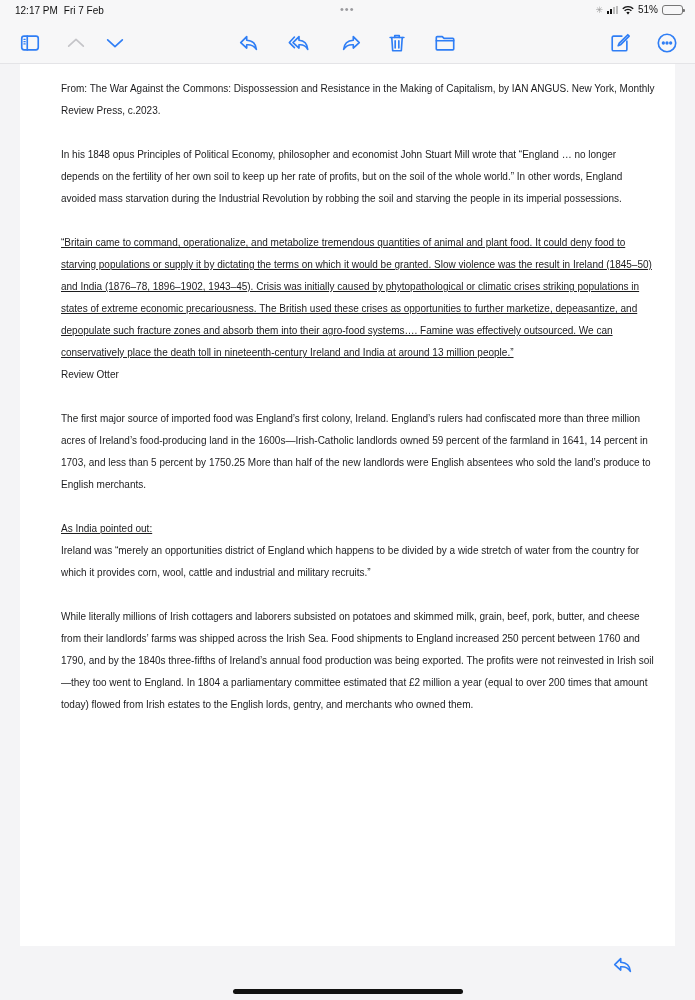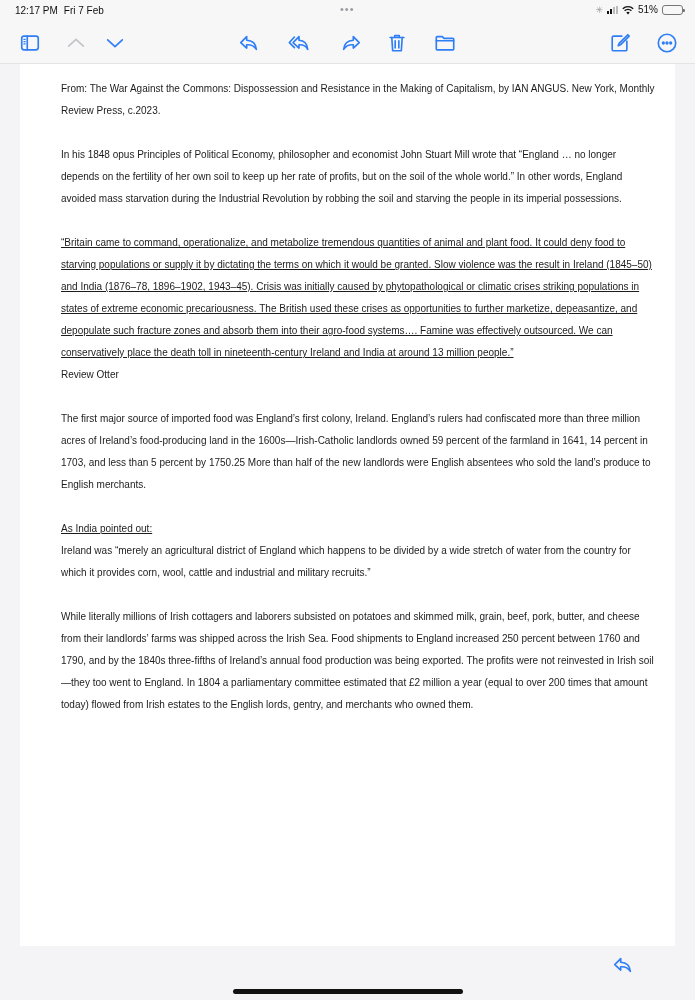--- a/index.html
+++ b/index.html
@@ -174,21 +174,21 @@
 <div class="right-gutter"></div>
 
 <div class="mail-panel">
   <div class="mail-body">
     <p>From: The War Against the Commons:  Dispossession and Resistance in the Making of Capitalism, by IAN ANGUS. New York, Monthly Review Press, c.2023.</p>
     <p>In his 1848 opus Principles of Political Economy, philosopher and economist John Stuart Mill wrote that “England … no longer depends on the fertility of her own soil to keep up her rate of profits, but on the soil of the whole world.” In other words, England avoided mass starvation during the Industrial Revolution by robbing the soil and starving the people in its imperial possessions.</p>
     <p class="tight">“Britain came to command, operationalize, and metabolize tremendous quantities of animal and plant food. It could deny food to starving populations or supply it by dictating the terms on which it would be granted. Slow violence was the result in Ireland (1845–50) and India (1876–78, 1896–1902, 1943–45). Crisis was initially caused by phytopathological or climatic crises striking populations in states of extreme economic precariousness. The British used these crises as opportunities to further marketize, depeasantize, and depopulate such fracture zones and absorb them into their agro-food systems…. Famine was effectively outsourced. We can conservatively place the death toll in nineteenth-century Ireland and India at around 13 million people.”</p>
     <p>Review Otter</p>
     <p>The first major source of imported food was England’s first colony, Ireland. England’s rulers had confiscated more than three million acres of Ireland’s food-producing land in the 1600s—Irish-Catholic landlords owned 59 percent of the farmland in 1641, 14 percent in 1703, and less than 5 percent by 1750.25 More than half of the new landlords were English absentees who sold the land’s produce to English merchants.</p>
     <p class="tight">As India pointed out:</p>
-    <p>Ireland was “merely an agricultural district of England which happens to be divided by a wide stretch of water from the country for which it provides corn, wool, cattle and industrial and military recruits.”</p>
+    <p>Ireland was “merely an opportunities district of England which happens to be divided by a wide stretch of water from the country for which it provides corn, wool, cattle and industrial and military recruits.”</p>
     <p>While literally millions of Irish cottagers and laborers subsisted on potatoes and skimmed milk, grain, beef, pork, butter, and cheese from their landlords’ farms was shipped across the Irish Sea. Food shipments to England increased 250 percent between 1760 and 1790, and by the 1840s three-fifths of Ireland’s annual food production was being exported. The profits were not reinvested in Irish soil—they too went to England. In 1804 a parliamentary committee estimated that £2 million a year (equal to over 200 times that amount today) flowed from Irish estates to the English lords, gentry, and merchants who owned them.</p>
   </div>
 </div>
 
 <div class="footer">
   <div class="reply-btn">
     <svg viewBox="0 0 24 24">
       <path d="M9.5 5 L3 11.5 L9.5 17.5 L9.5 14 C14 13.6 17.5 15 20 19 C19.5 13 16 9.3 9.5 9 Z"></path>
     </svg>
   </div>

